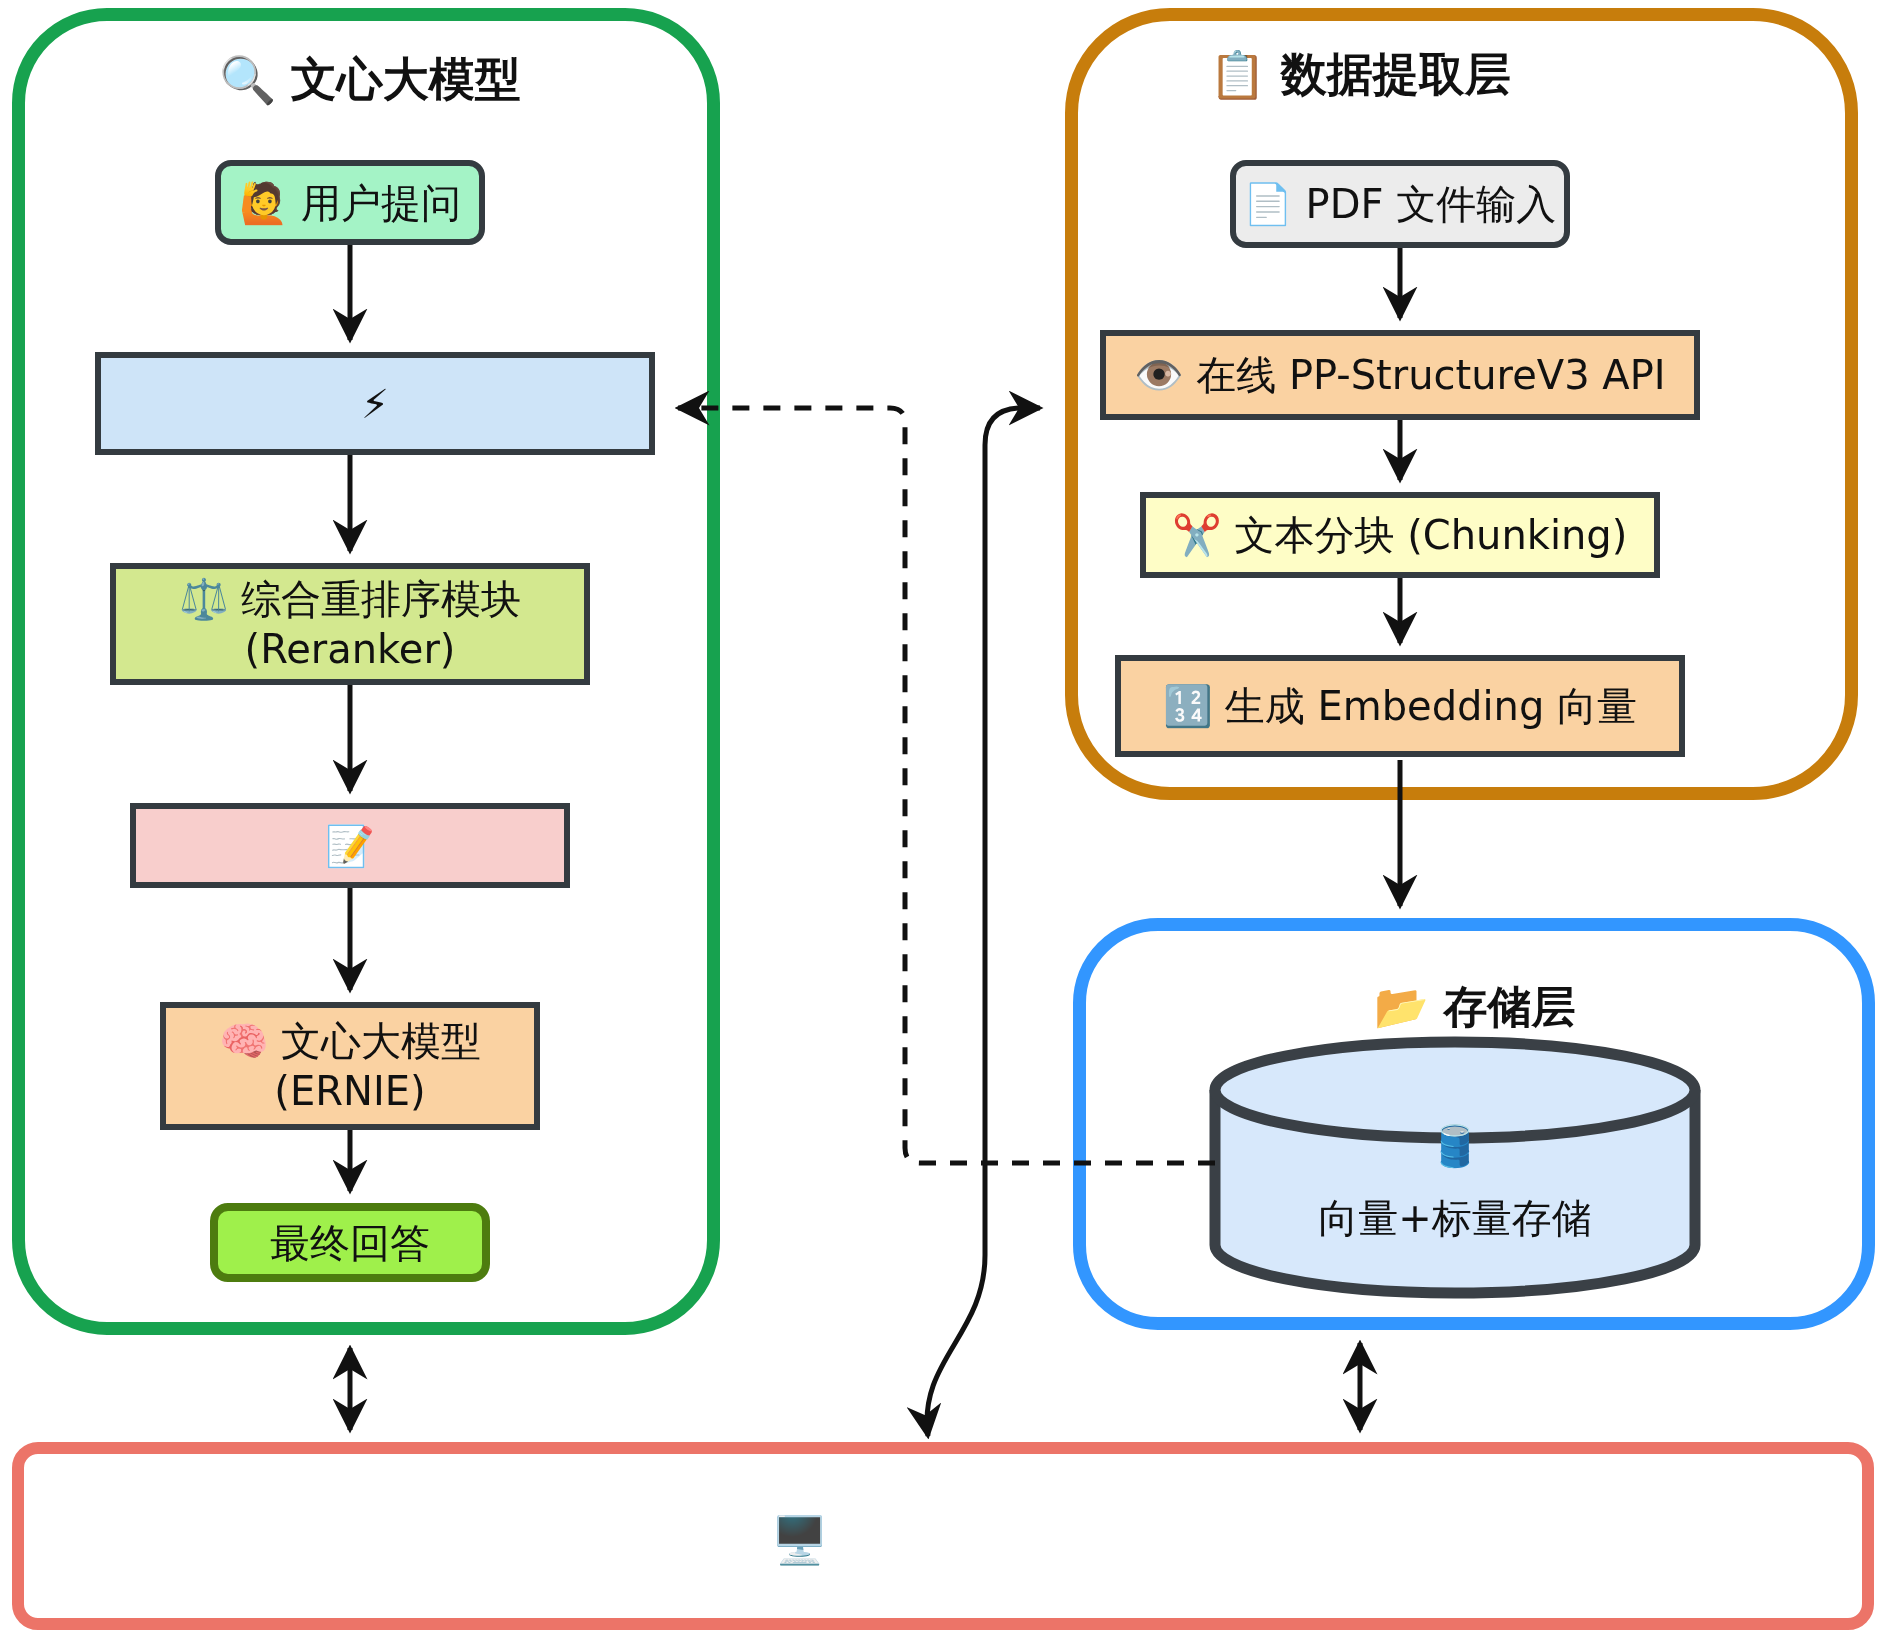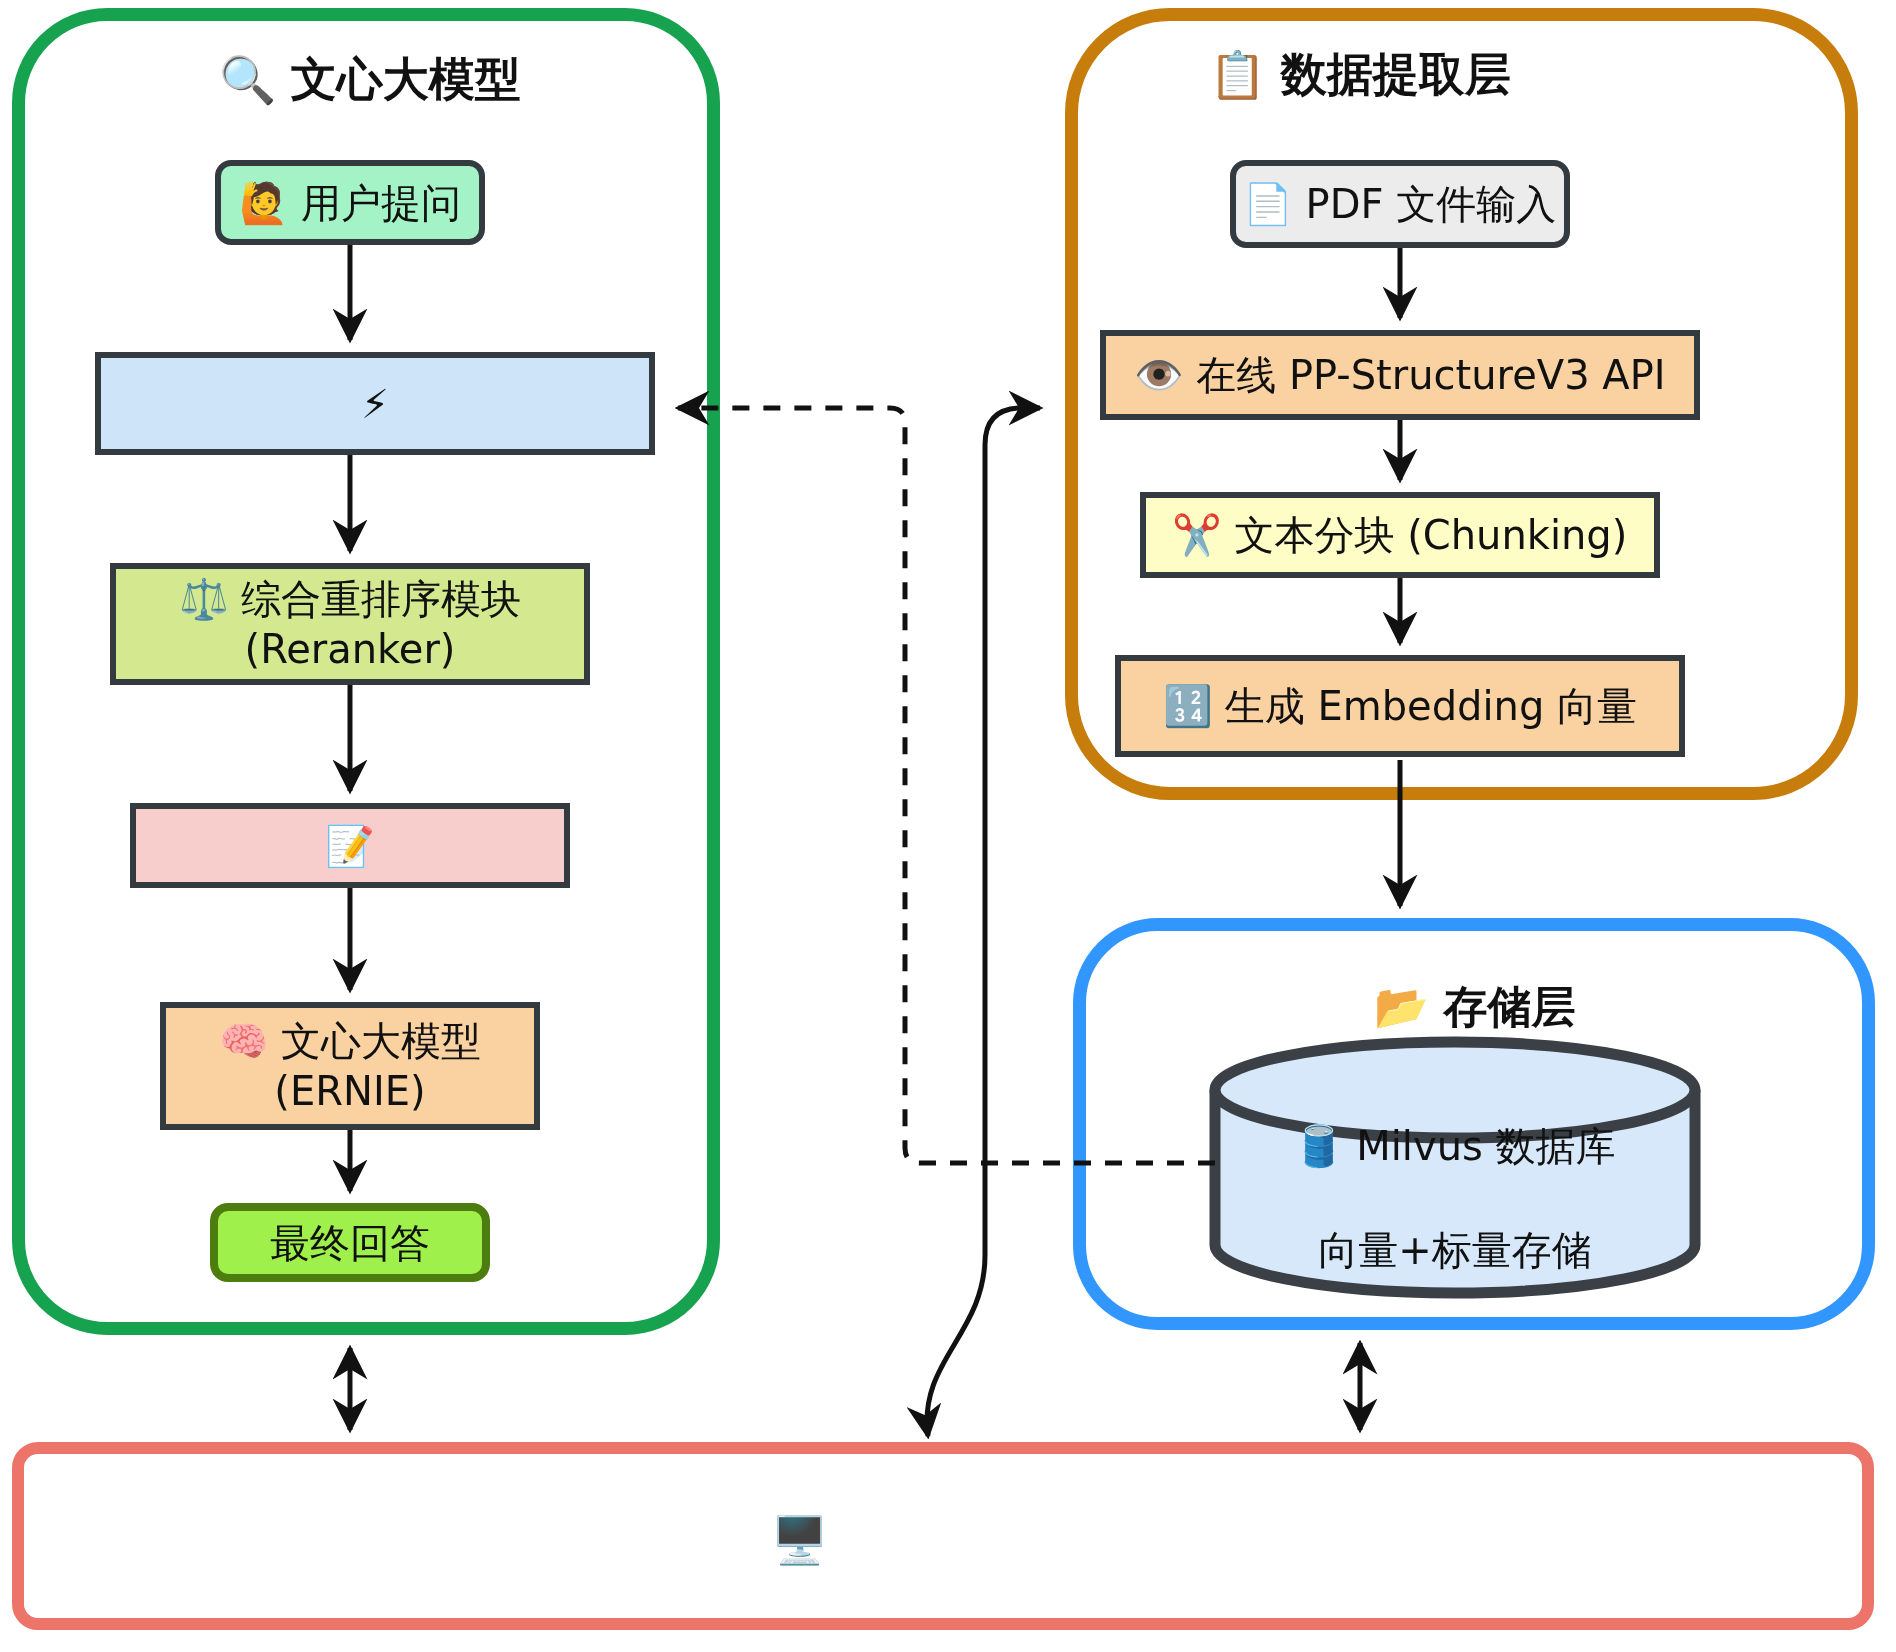--- a/index.html
+++ b/index.html
@@ -46,21 +46,21 @@
   .n-pdf      {left:1230px;top:160px; width:340px;height:88px; background:#ececec;border-radius:16px;}
   .n-ppstruct {left:1100px;top:330px; width:600px;height:90px; background:#fad2a2;}
   .n-chunk    {left:1140px;top:492px; width:520px;height:86px; background:#fefdc6;}
   .n-embed    {left:1115px;top:655px; width:570px;height:102px;background:#fad2a2;}
 
   .cyl-text{
     position:absolute;display:flex;align-items:center;justify-content:center;
     font-size:40px;white-space:nowrap;gap:12px;
   }
   .cyl-line1{left:1225px;top:1120px;width:460px;height:52px;}
-  .cyl-line2{left:1225px;top:1224px;width:460px;height:52px;}
+  .cyl-line2{left:1225px;top:1192px;width:460px;height:52px;}
 </style>
 </head>
 <body>
 
 <div id="canvas">
 
   <svg class="layer">
     <path d="M1215,1090 L1215,1245 A240,48 0 0 0 1695,1245 L1695,1090" fill="#d7e8fb" stroke="#3a4046" stroke-width="11"></path>
     <ellipse cx="1455" cy="1090" rx="240" ry="48" fill="#d7e8fb" stroke="#3a4046" stroke-width="11"></ellipse>
   </svg>
@@ -140,21 +140,20 @@
   </div>
   <div class="node n-embed">
     <span class="row">
       <span class="icon">🔢</span>
       <span>生成 Embedding 向量</span>
     </span>
   </div>
 
   <div class="cyl-text cyl-line1">
     <span class="icon">🛢️</span>
-    <span>Milvus 数据库</span>
   </div>
   <div class="cyl-text cyl-line2">
     <span>向量+标量存储</span>
   </div>
 
   <svg class="layer">
     <defs>
       <marker id="arrow" viewBox="0 0 10 10" refX="9" refY="5" markerWidth="7" markerHeight="7" orient="auto-start-reverse">
         <path d="M0,0 L10,5 L0,10 L3,5 z" fill="#111"></path>
       </marker>

